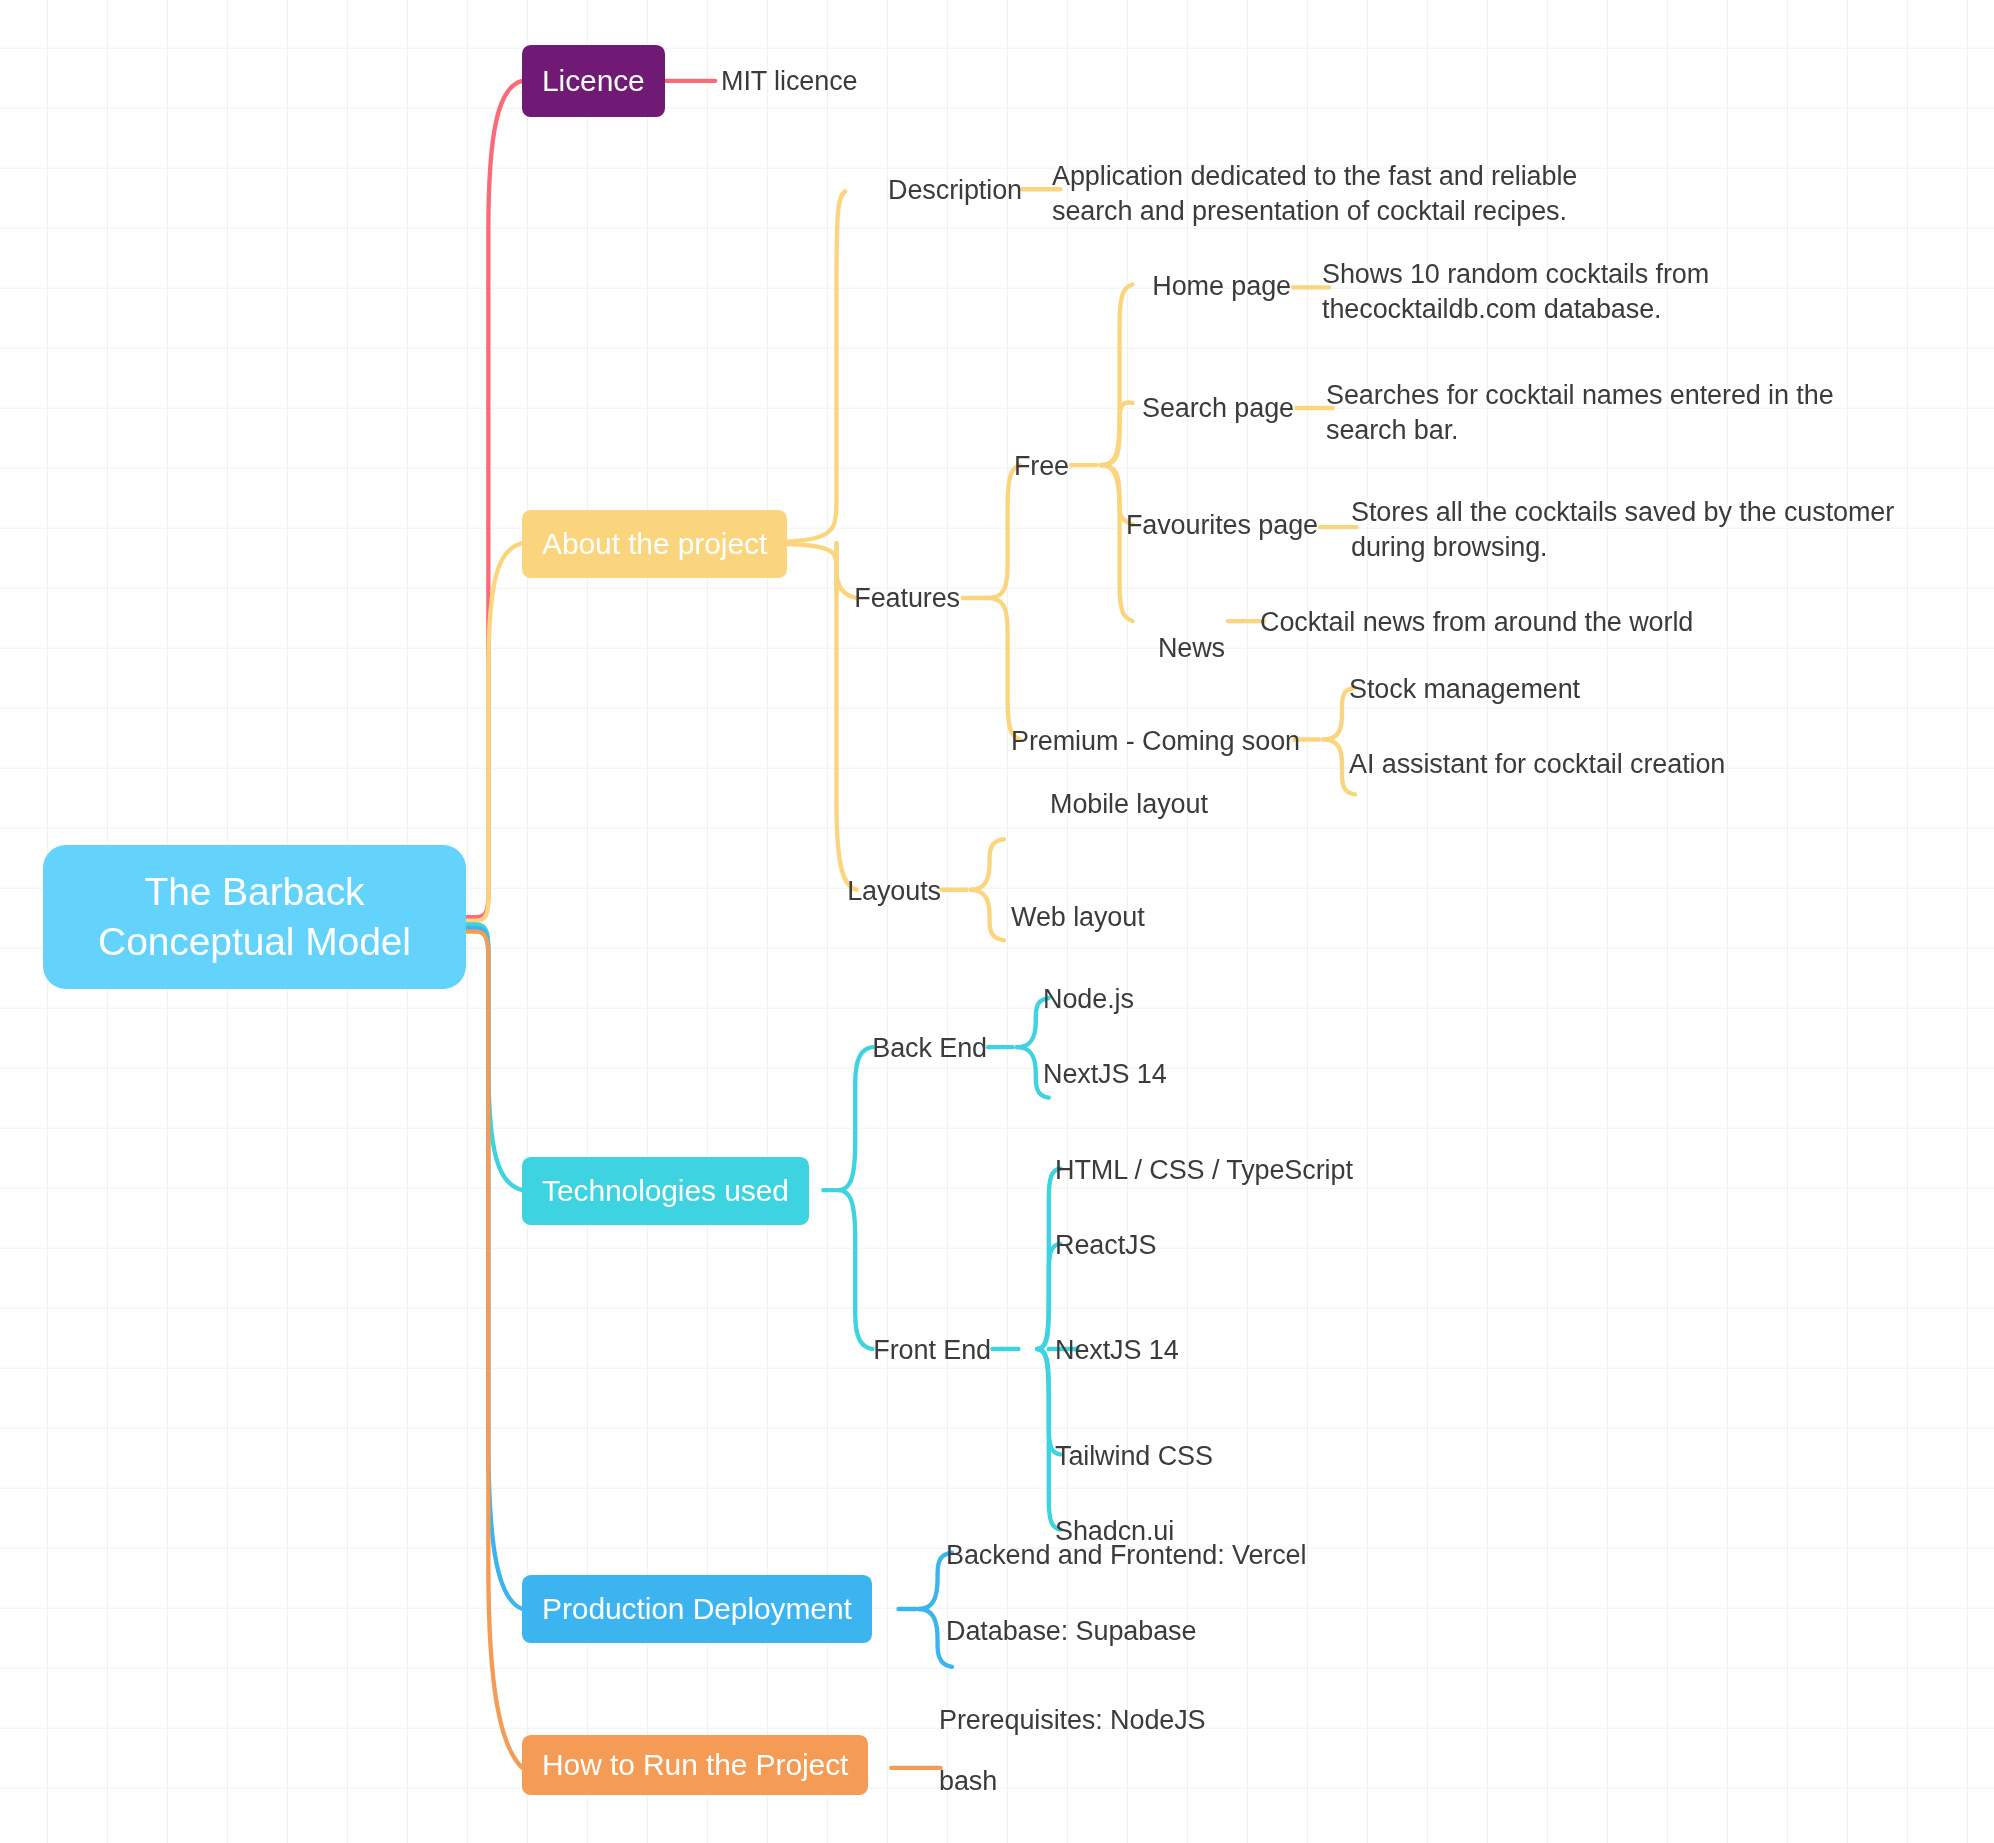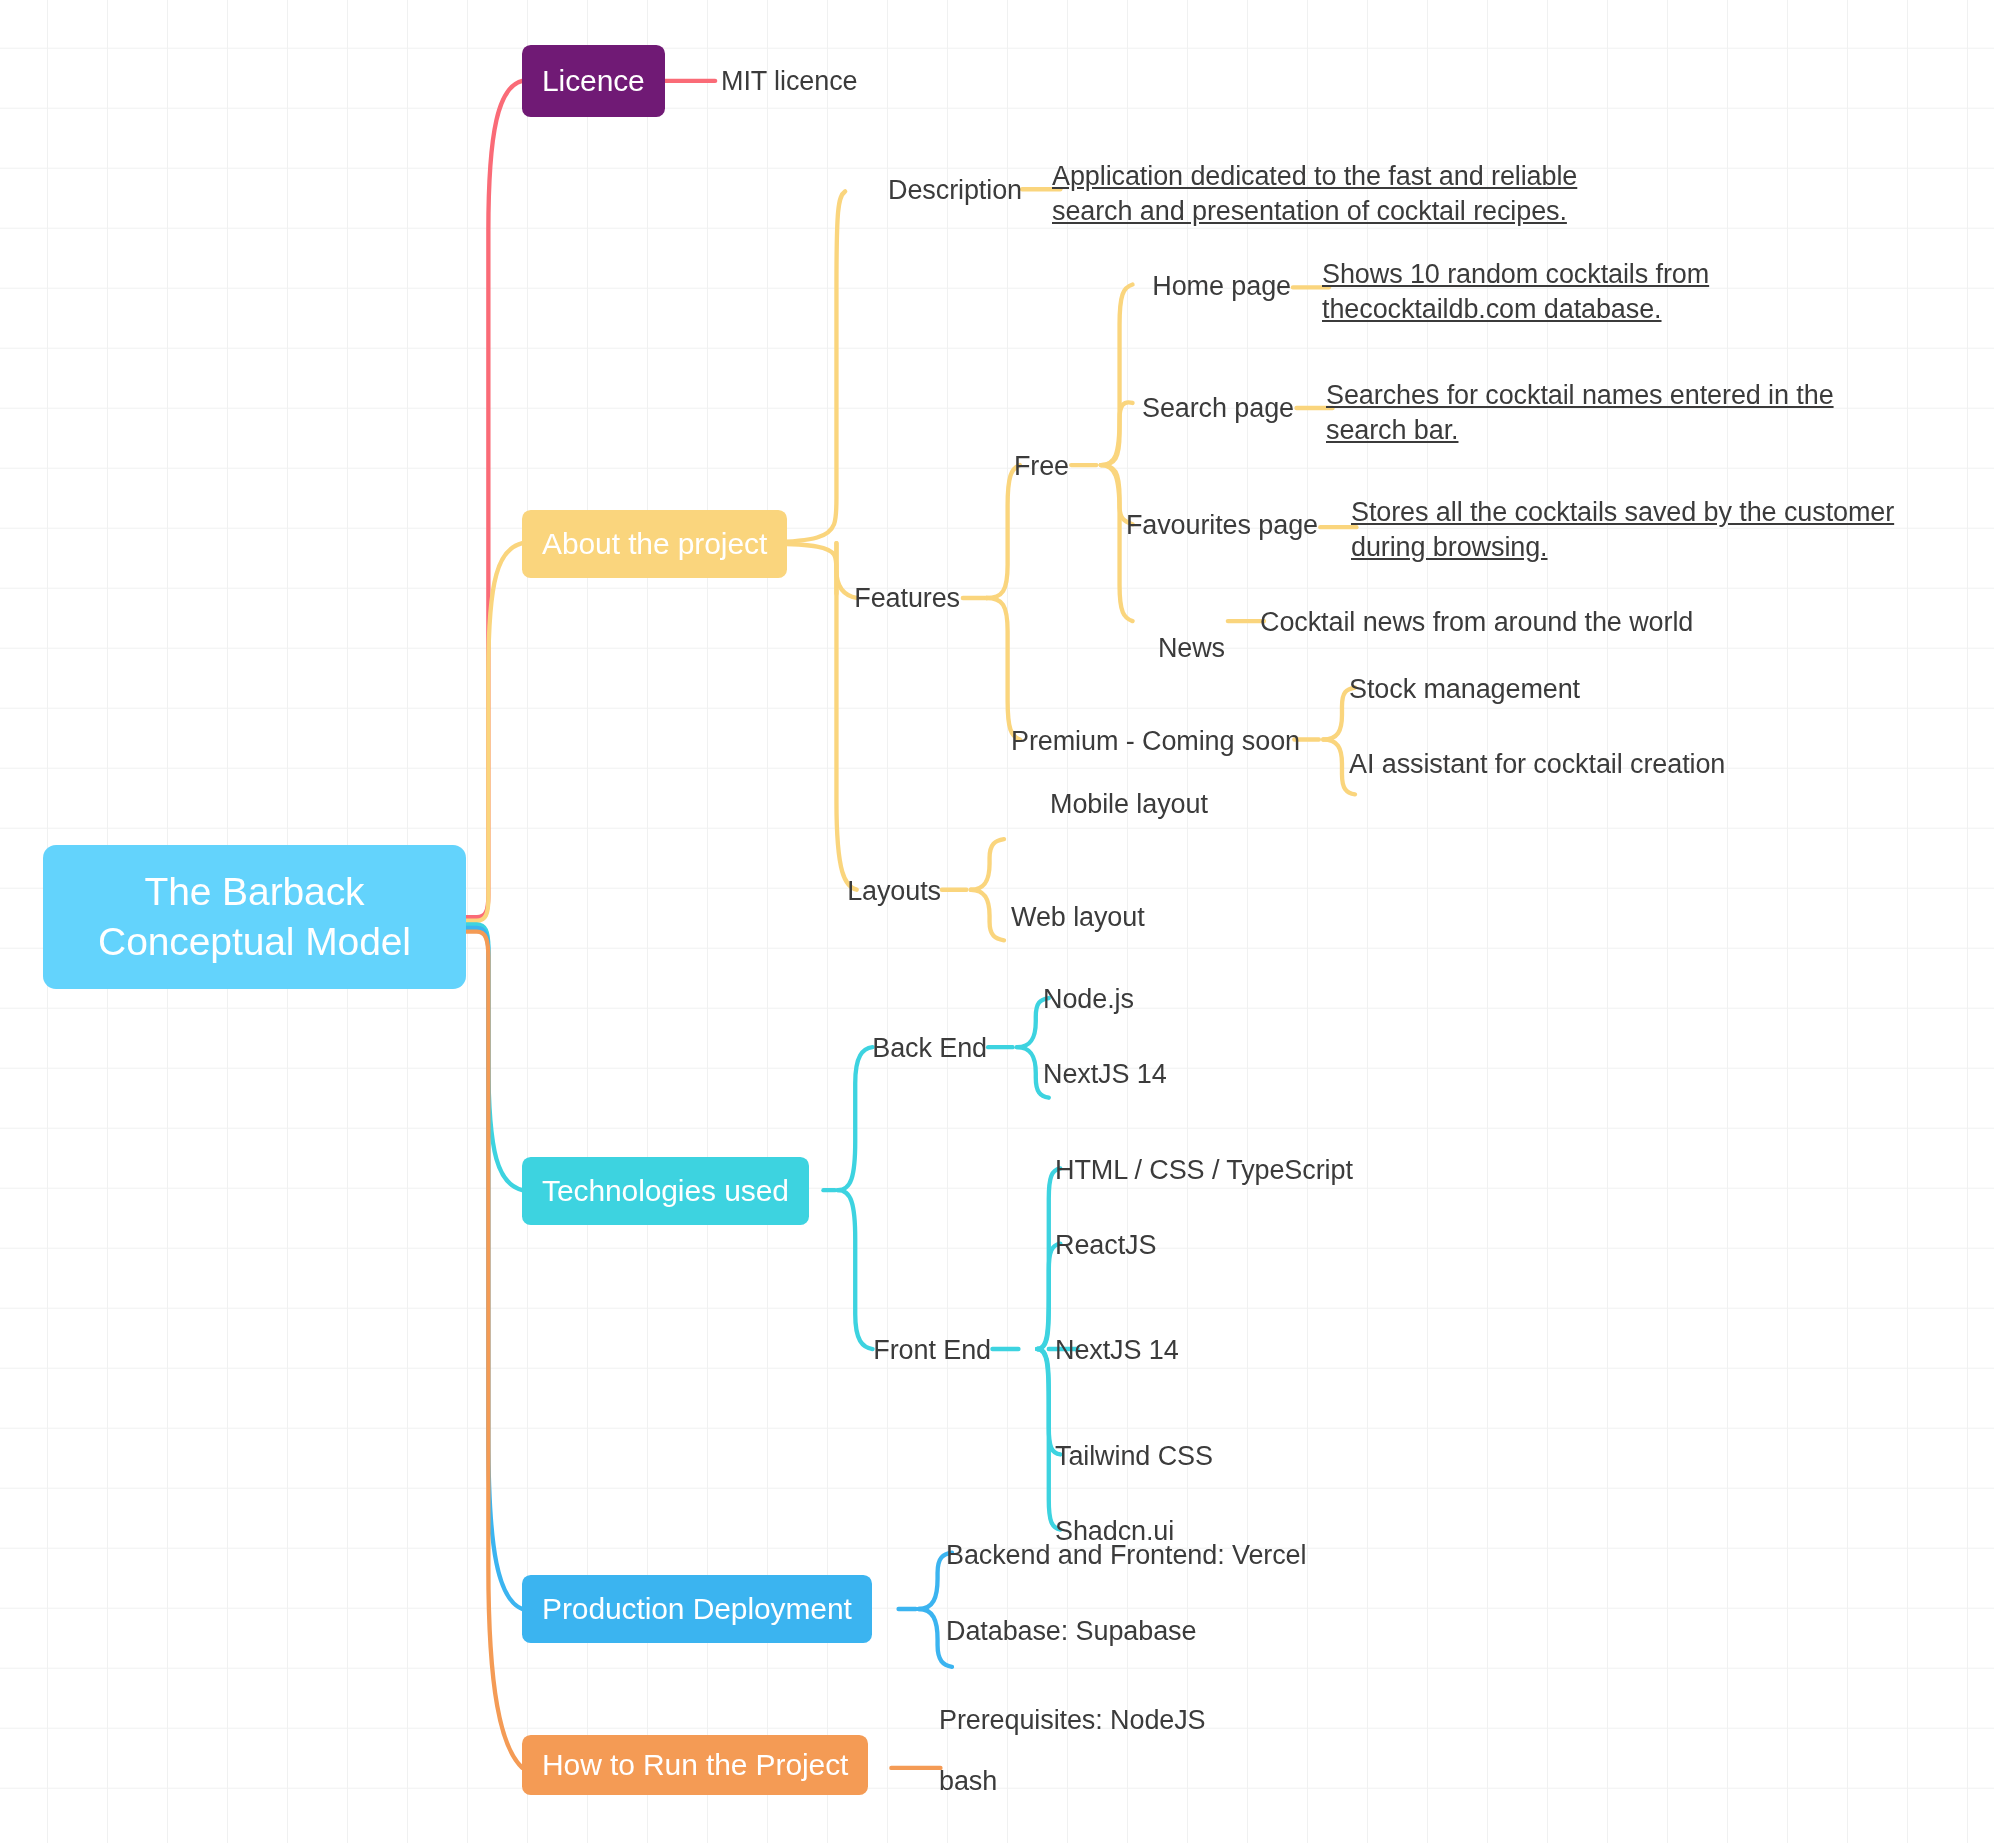--- a/index.html
+++ b/index.html
@@ -38,21 +38,21 @@
 
   
   .txt {
     position:absolute;
     color:#3b3b3b;
     font-size:27px;
     line-height:1.30;
     white-space:nowrap;
     letter-spacing:-0.1px;
   }
-  .txt.wrap { white-space:normal;text-decoration:underline; }
+  .txt.wrap { white-space:normal; }
   .txt.r { text-align:right; }
 </style>
 </head>
 <body>
 
 <div id="canvas">
 
   <svg class="links" viewBox="0 0 2762 2552">
     <g fill="none" stroke-linecap="round" stroke-width="6">
 
@@ -114,21 +114,21 @@
       <path stroke="#3dd3e0" d="M 1436 1868 C 1450 1868 1452 1890 1452 1946 L 1452 2076 C 1452 2106 1456 2116 1468 2118"></path>
 
       <path stroke="#3bb4f0" d="M 1244 2228 L 1268 2228"></path>
       <path stroke="#3bb4f0" d="M 1272 2228 C 1292 2228 1298 2212 1298 2186 L 1298 2178 C 1298 2156 1306 2152 1318 2150"></path>
       <path stroke="#3bb4f0" d="M 1272 2228 C 1292 2228 1298 2244 1298 2270 L 1298 2278 C 1298 2300 1306 2306 1318 2308"></path>
 
       <path stroke="#f49b55" d="M 1234 2448 L 1302 2448"></path>
     </g>
   </svg>
 
-  <div class="pill root" style="left:43px; top:845px; width:423px; height:144px; background:#63d3fc;">
+  <div class="pill root" style="left:43px; top:845px; width:423px; height:144px; background:#63d3fc;border-radius:23px;">
     <span>The Barback</span>
     <span>Conceptual Model</span>
   </div>
 
   <div class="pill lvl1" style="left:522px; top:45px; height:72px; background:#701a75;">
     <span>Licence</span>
   </div>
   <div class="txt" style="left:721px; top:64px;">MIT licence</div>
 
   <div class="pill lvl1" style="left:522px; top:510px; height:68px; background:#fad57d;">

